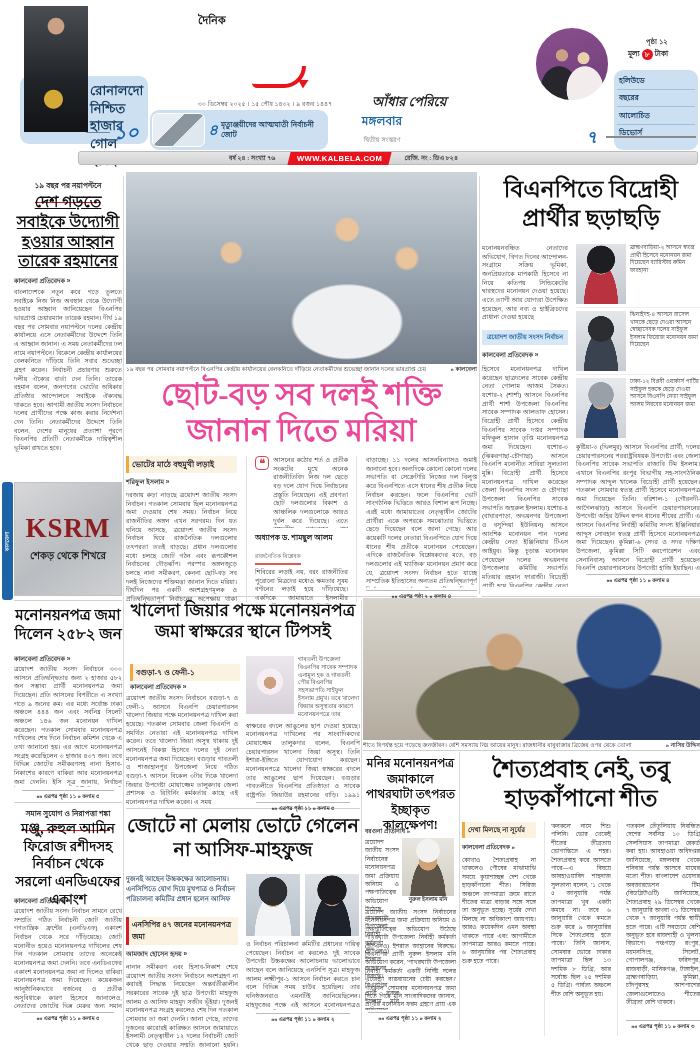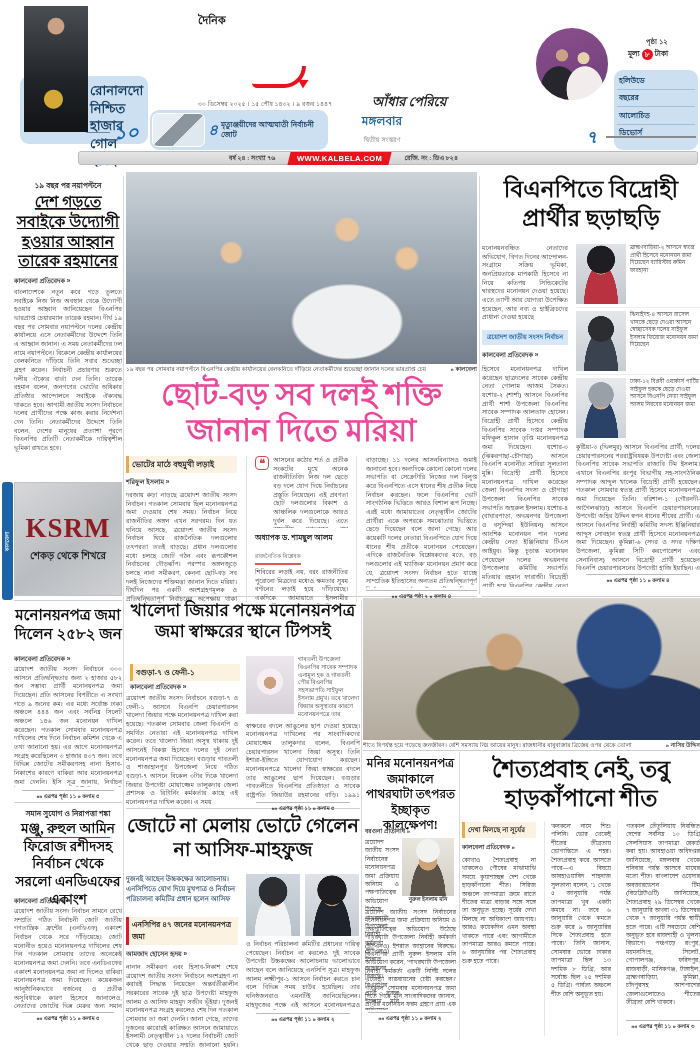--- a/index.html
+++ b/index.html
@@ -4,21 +4,21 @@
 <style>
   * { margin:0; padding:0; box-sizing:border-box; }
   html,body { width:700px; height:1050px; }
   body { position:relative; background:#fff; font-family:"Liberation Sans",sans-serif; color:#222; overflow:hidden; }
   .abs { position:absolute; }
   .serif { font-family:"Liberation Serif","DejaVu Serif",serif; }
   .hl { font-family:"Liberation Serif","DejaVu Serif",serif; font-weight:bold; color:#101010; text-align:center; }
   .body-txt { font-size:6.2px; line-height:1.4; text-align:justify; color:#2a2a2a; overflow:hidden; }
   .byline { font-size:6.4px; font-weight:bold; color:#333; }
   .kicker { font-size:7.4px; font-weight:bold; text-align:center; color:#1a1a1a; }
-  .kicker span { border-bottom:1.6px solid #d21f26; padding-bottom:19px; }
+  .kicker span { border-bottom:1.6px solid #d21f26; padding-bottom:12px; }
   .cont { font-size:5.4px; font-weight:bold; text-align:center; color:#222; border-top:1px solid #bbb; padding-top:2px; }
   .tagbox { background:#fcf2e2; border-left:3px solid #f0a93c; font-weight:bold; color:#222; padding:2px 3px; }
   .bluetag { background:#d7e7f6; color:#1c67a8; font-weight:bold; text-align:center; padding:2px 1px; font-size:6.4px; }
   .vline { position:absolute; width:1px; background:#d9d9d9; }
   .hline { position:absolute; height:1px; background:#cfcfcf; }
   .panel-blue { background:#cde0f2; border-radius:9px; }
   .teaser-num { font-style:italic; font-weight:bold; color:#1665ad; }
   .photo { overflow:hidden; }
   .cap { font-size:5.8px; color:#333; line-height:1.35; }
   .credit { font-weight:bold; color:#444; }

